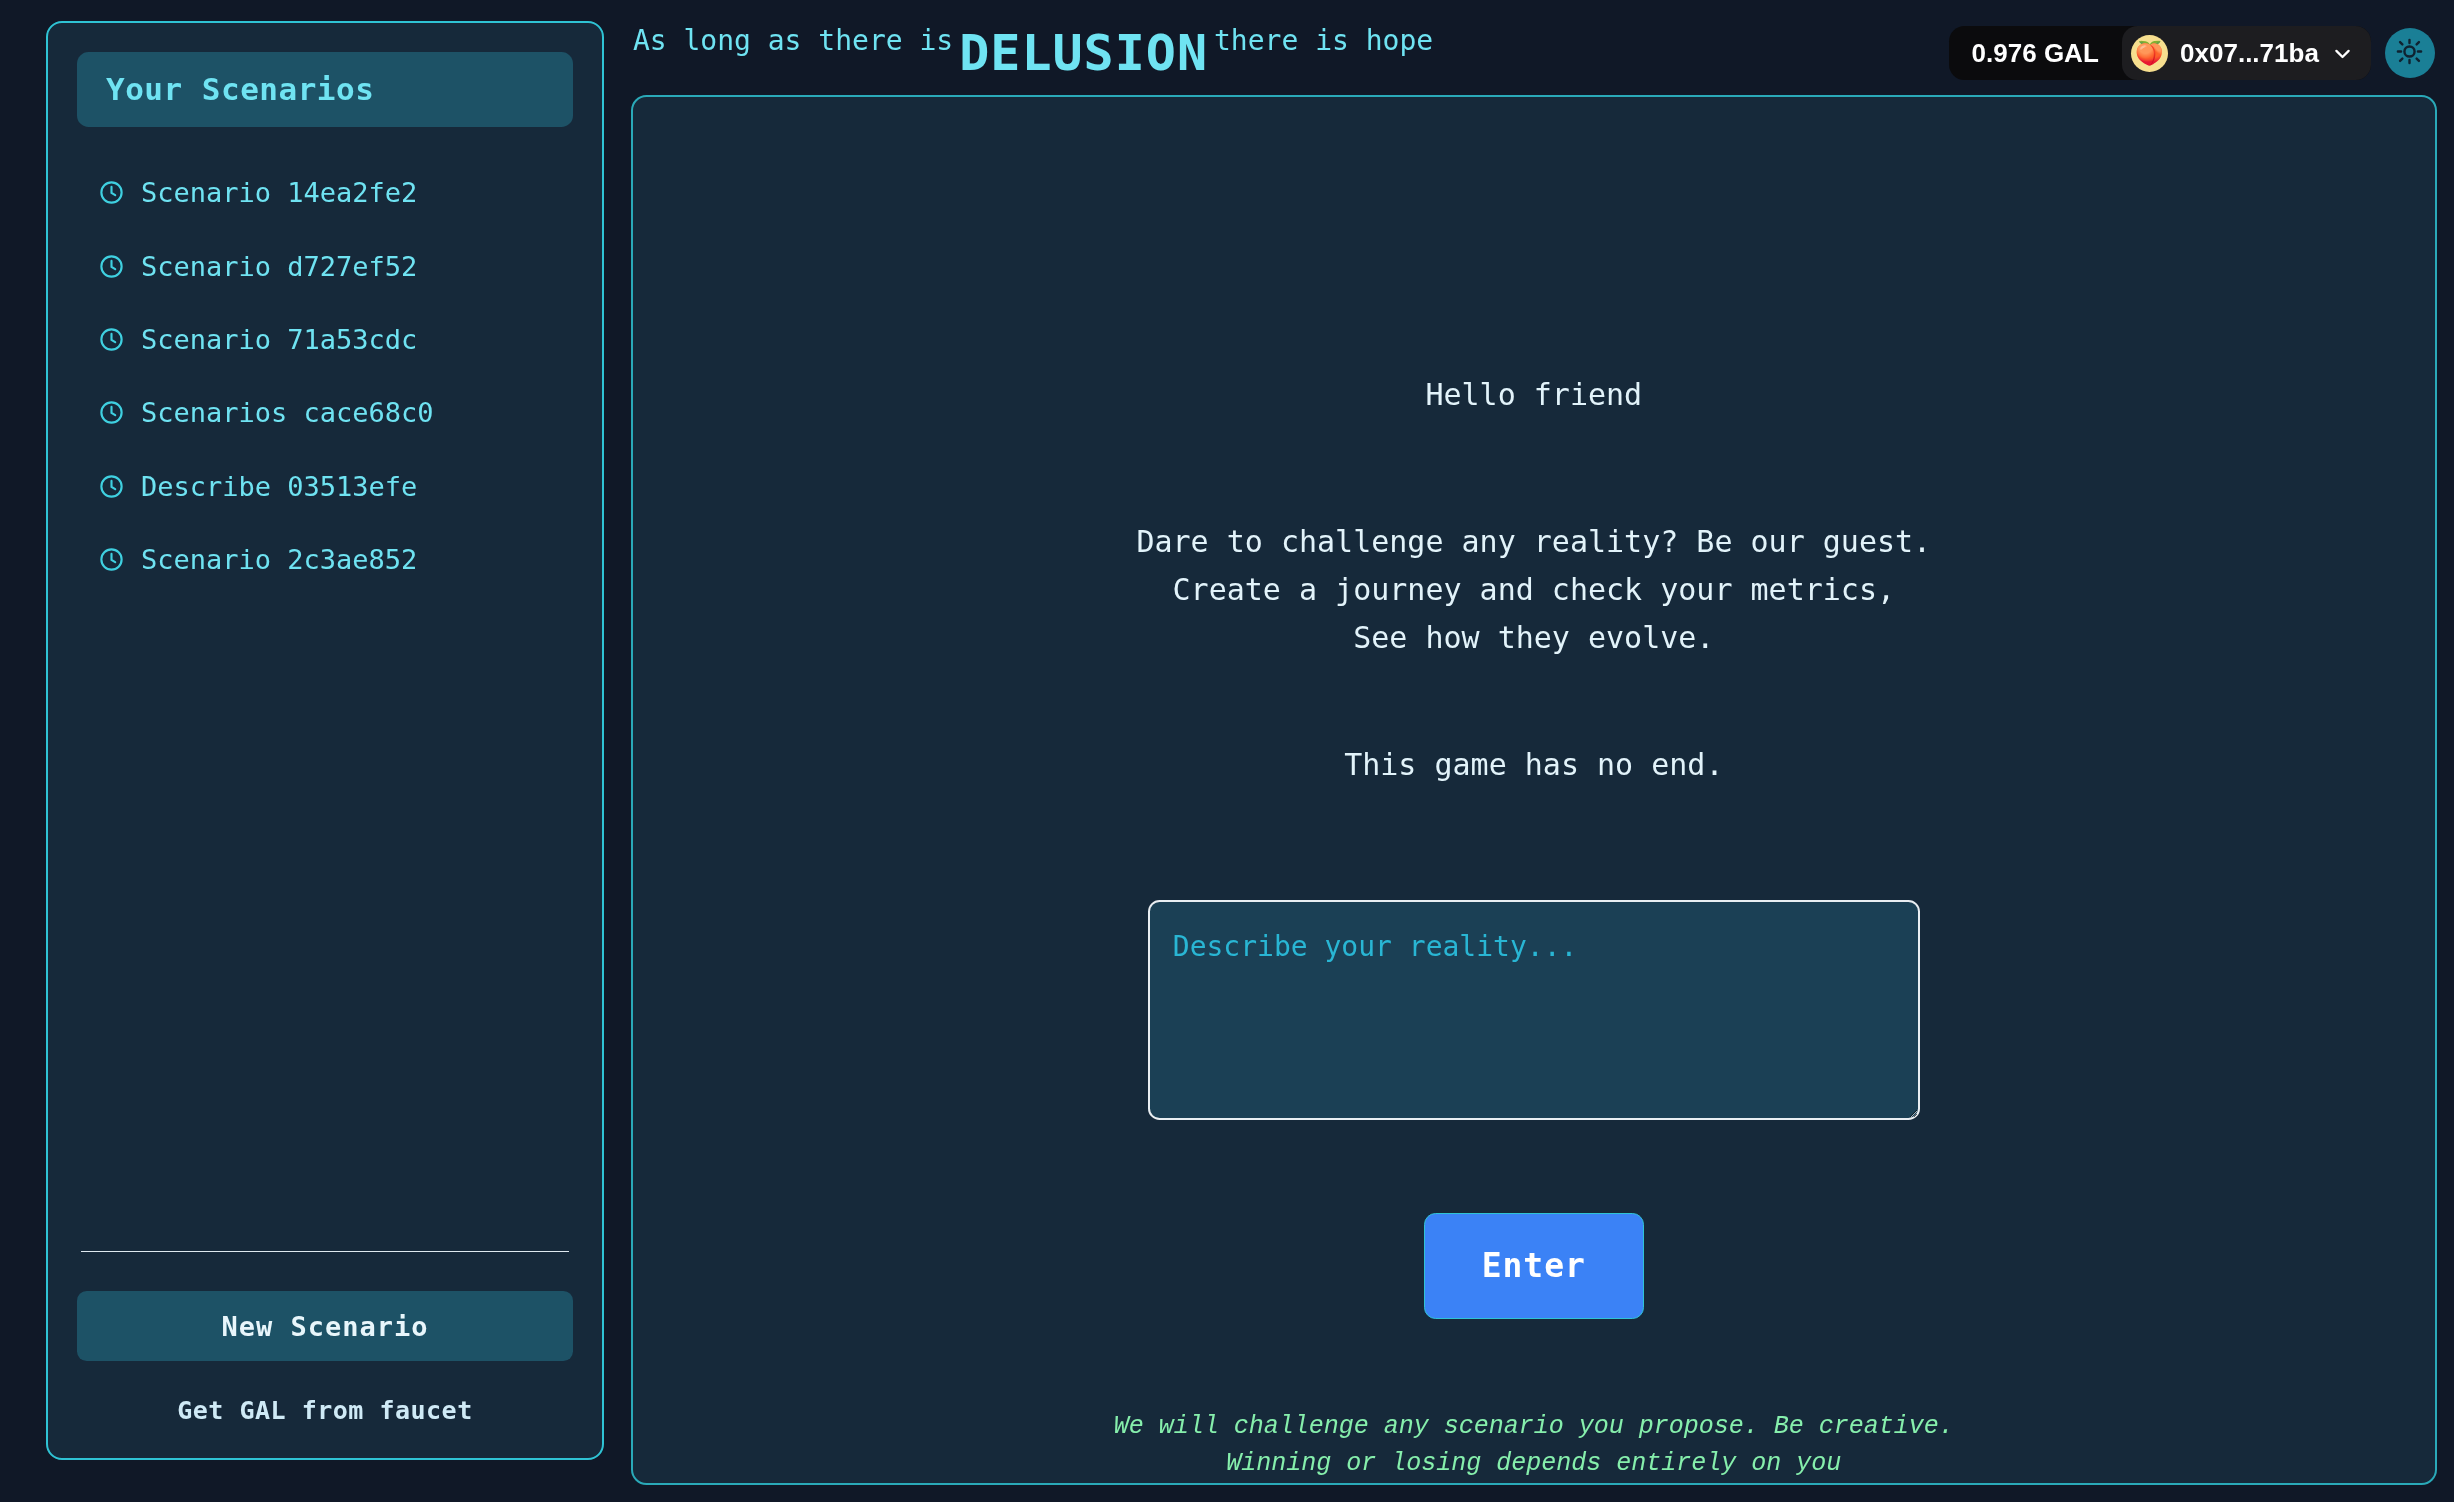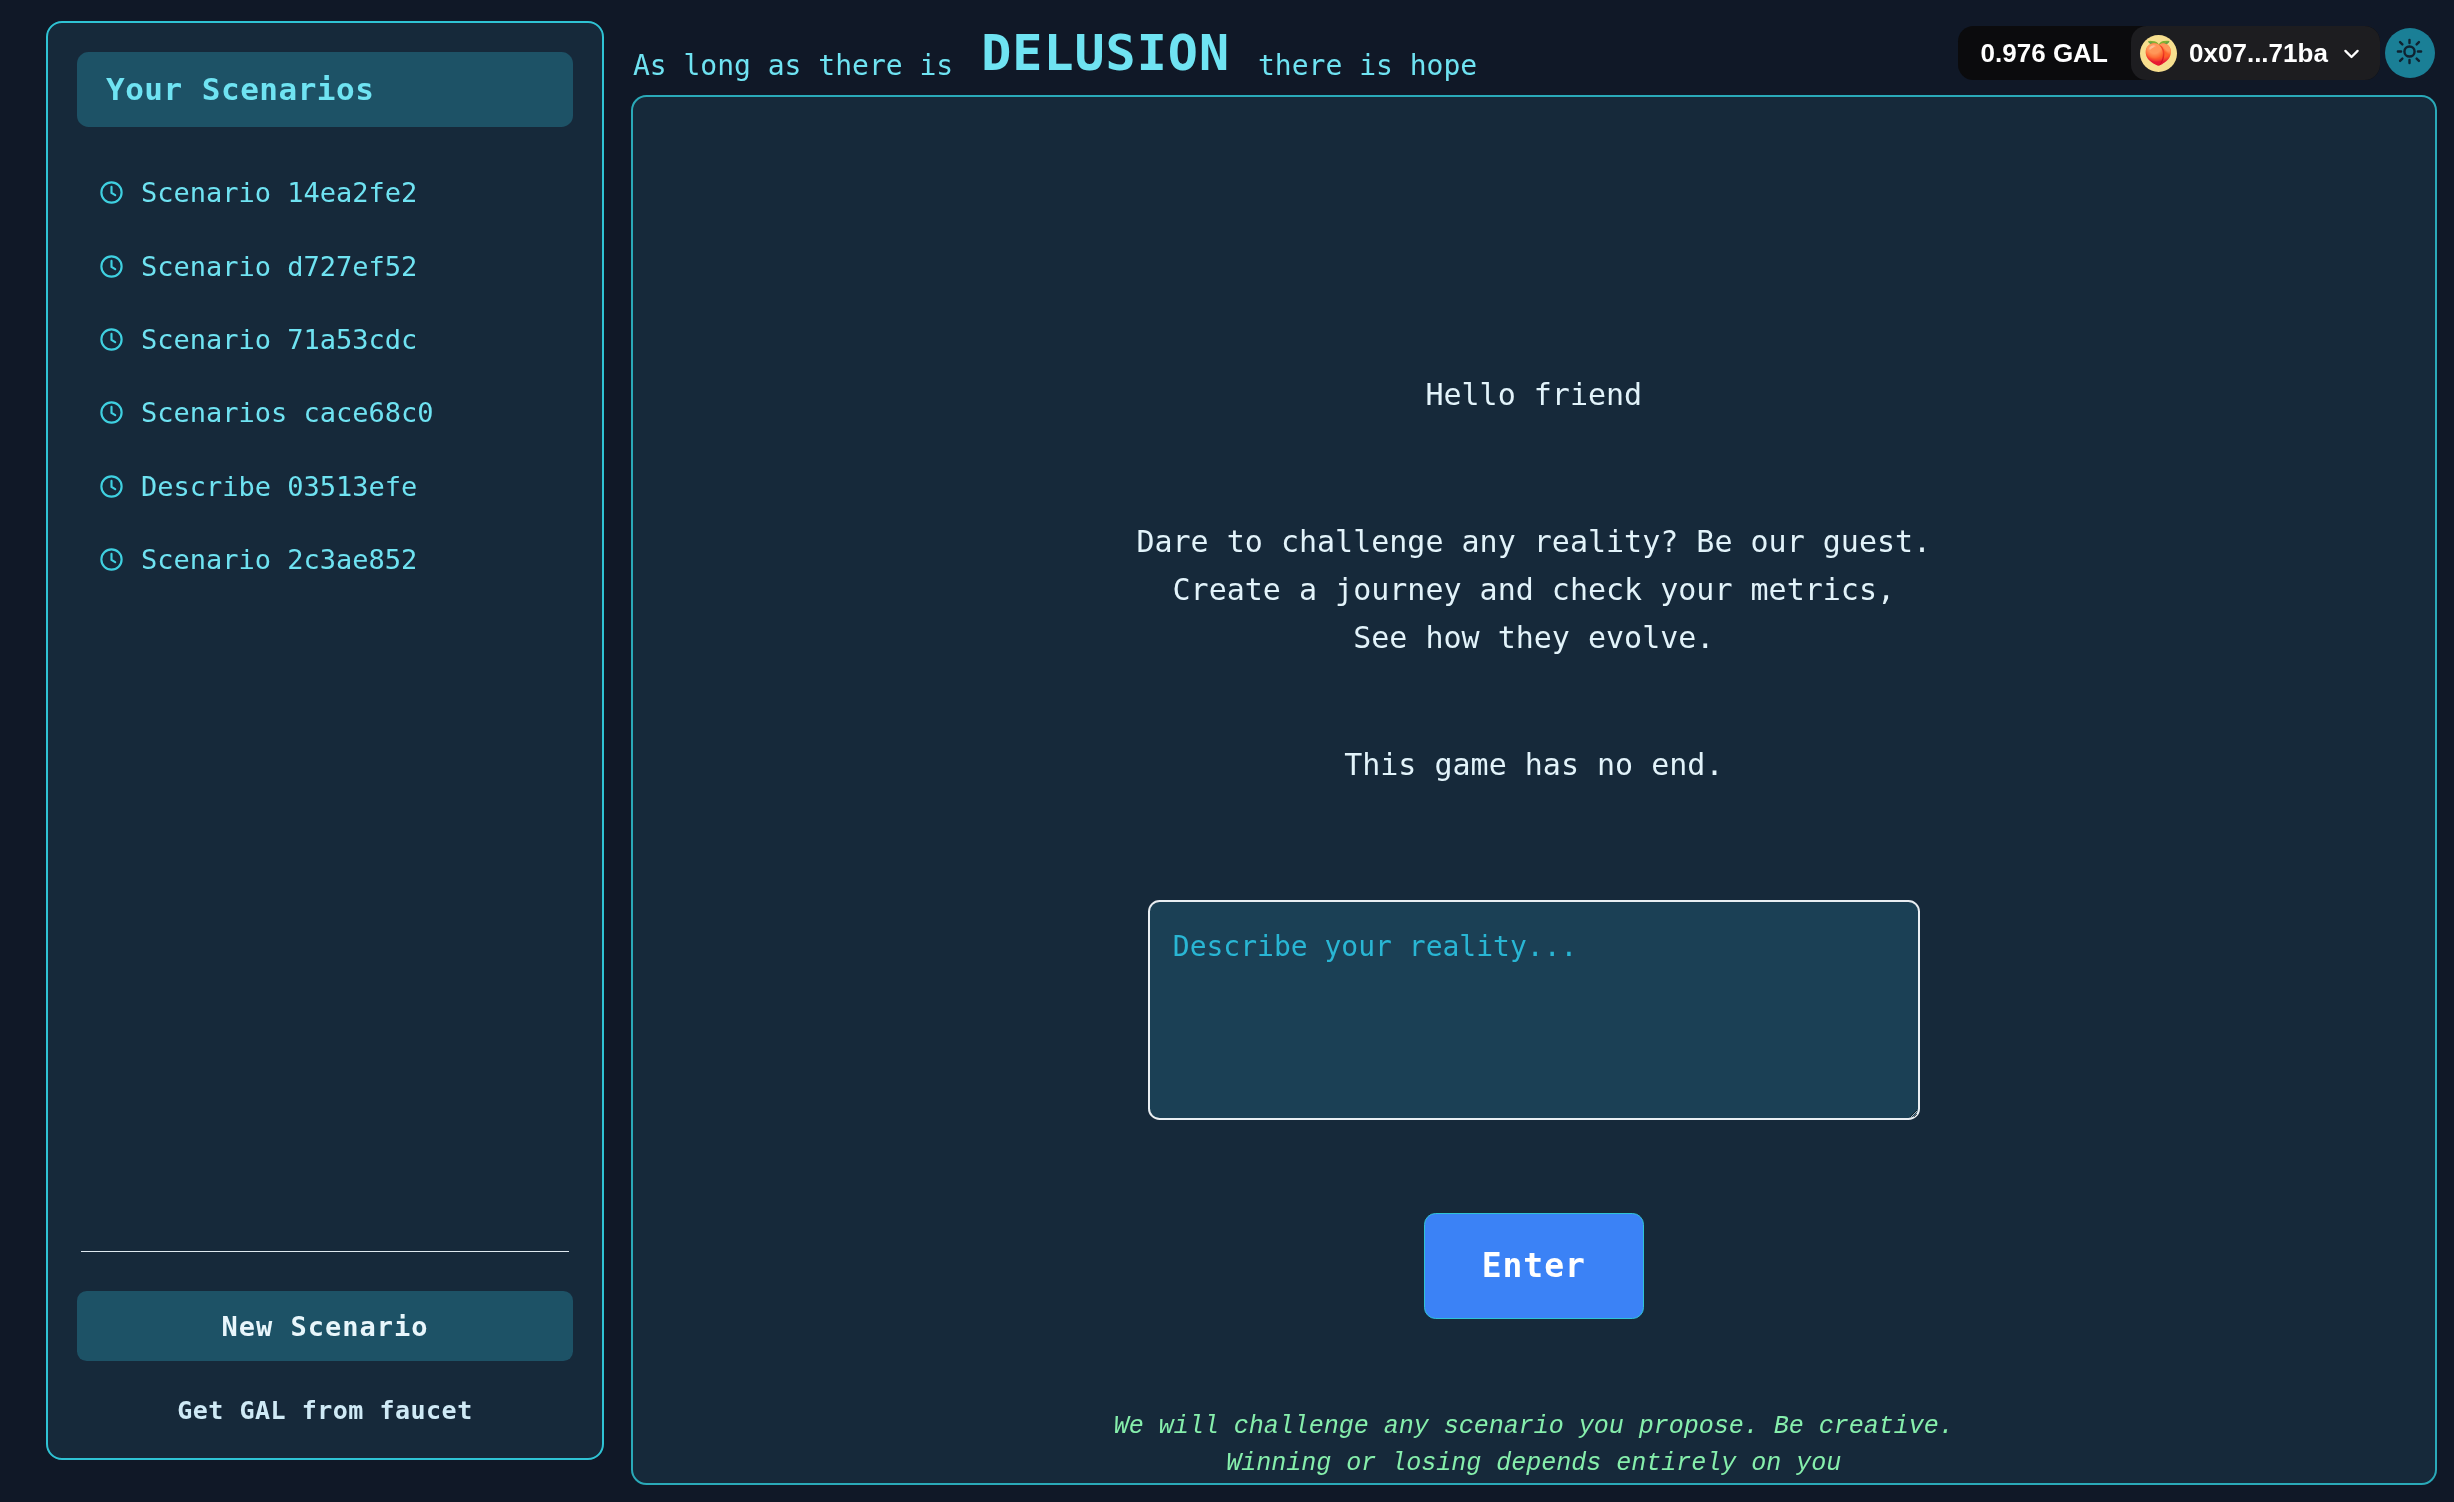--- a/index.html
+++ b/index.html
@@ -127,36 +127,36 @@
     display: flex;
     align-items: center;
     padding: 0 1.9px 0 1.9px;
     position: relative;
   }
 
   .tagline {
     font-size: 28px;
     color: #6fe3f2;
     display: flex;
-    align-items: flex-end;
-    gap: 28px;
+    align-items: flex-start;
+    gap: 6px;
     white-space: nowrap;
   }
   .tagline .brand {
     font-size: 50px;
     font-weight: bold;
     letter-spacing: 1px;
     color: #6fe3f2;
   }
 
   .topbar-right {
     margin-left: auto;
     display: flex;
     align-items: center;
-    gap: 5px;
+    gap: 14px;
   }
 
   .wallet-pill {
     display: flex;
     align-items: center;
     background: #0b0b0d;
     border-radius: 15.4px;
     height: 54px;
     padding-left: 23px;
     font-family: "Liberation Sans", sans-serif;

